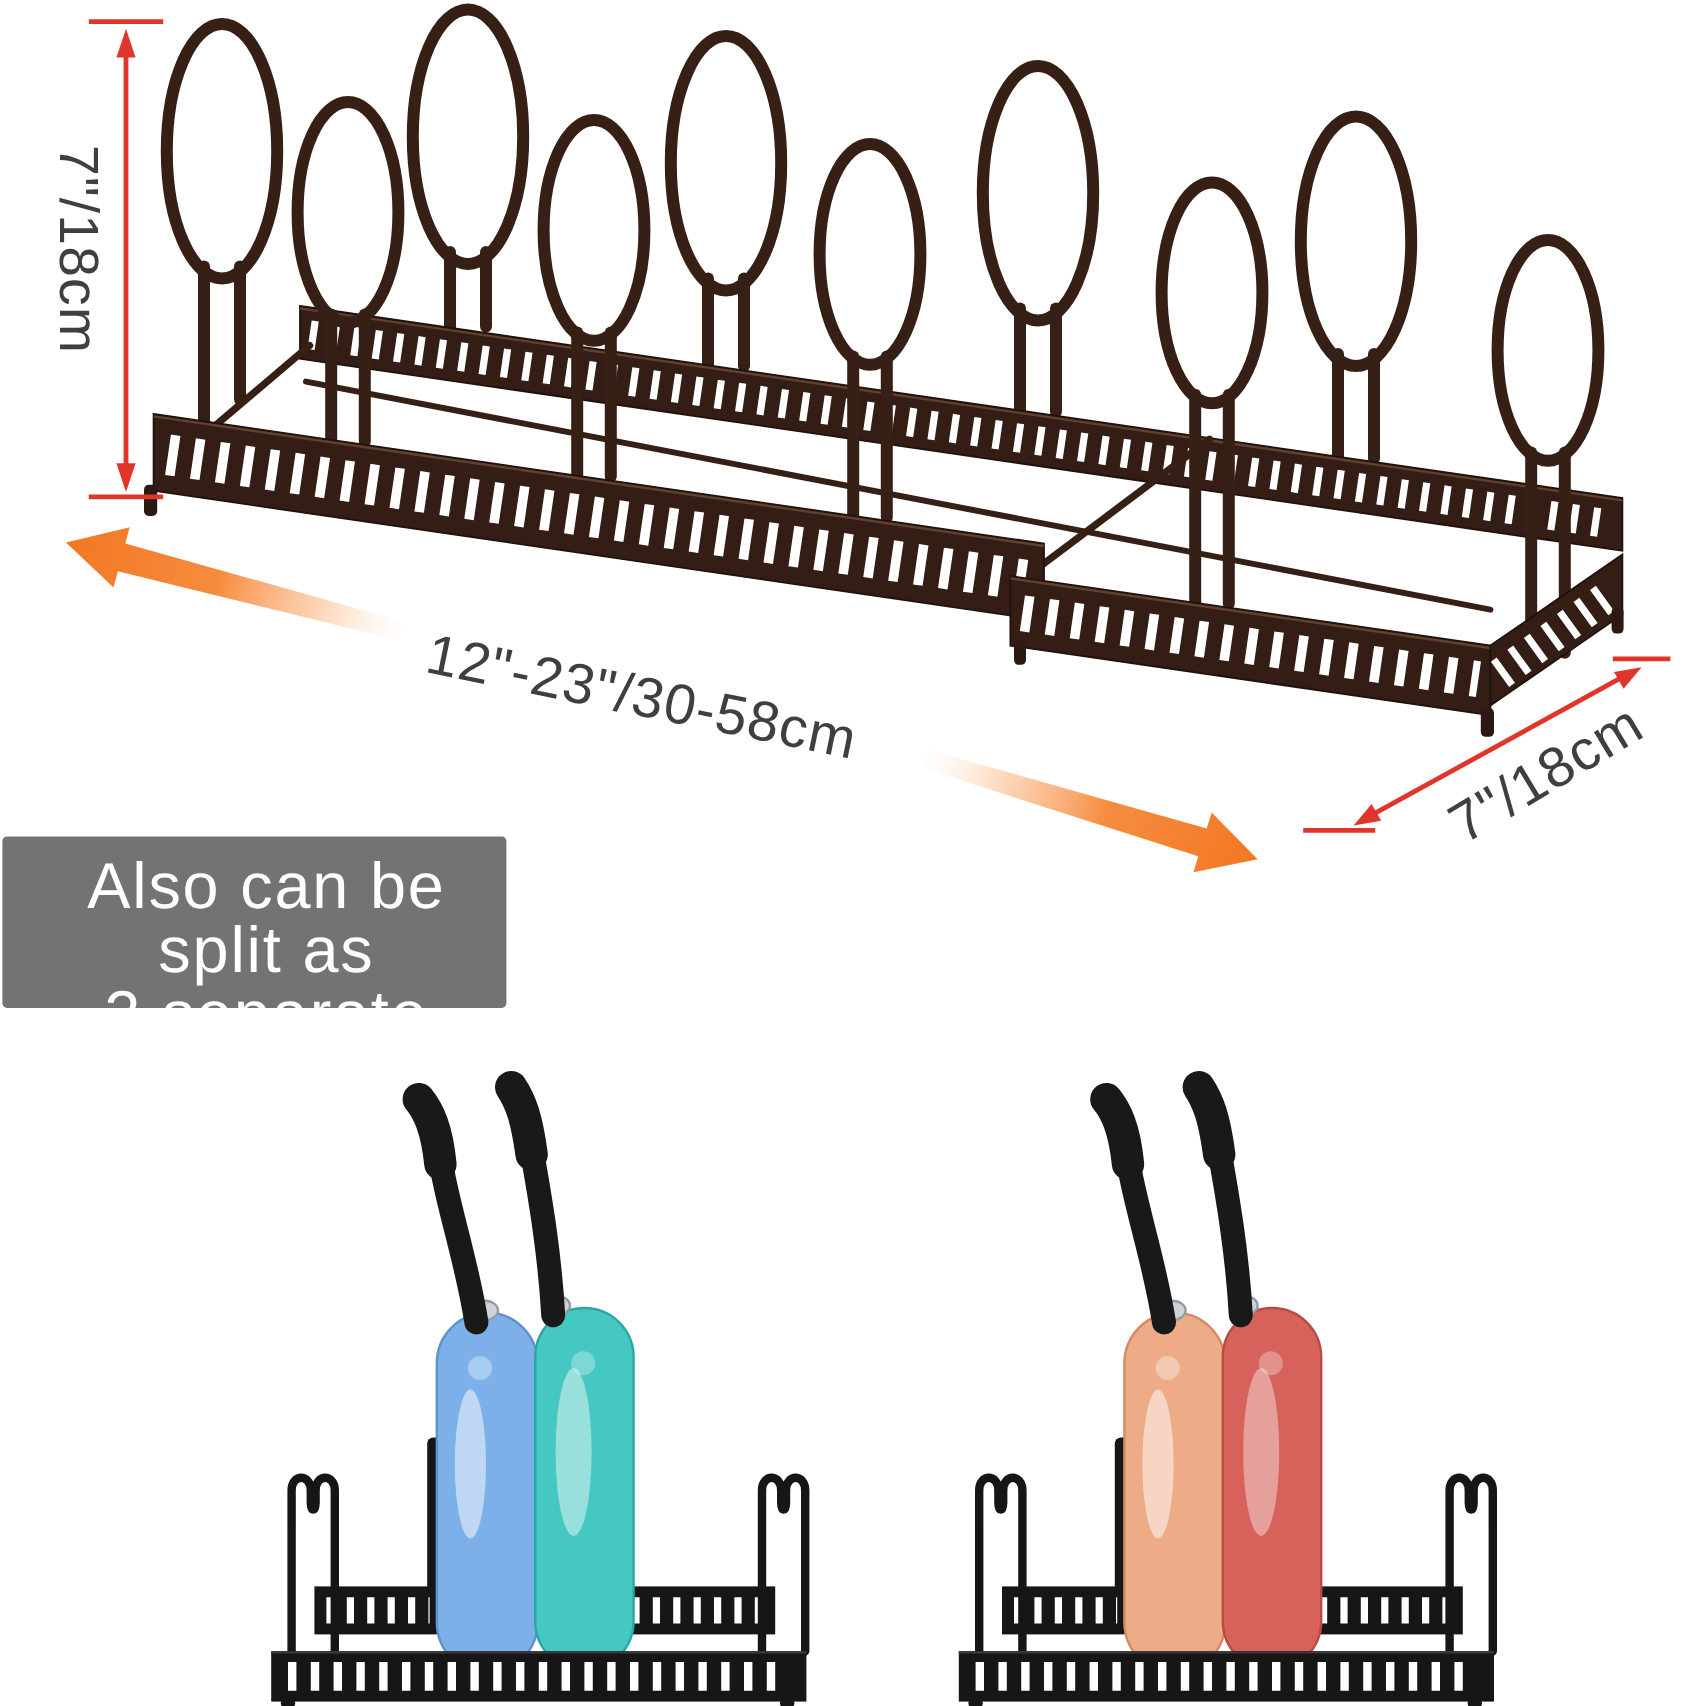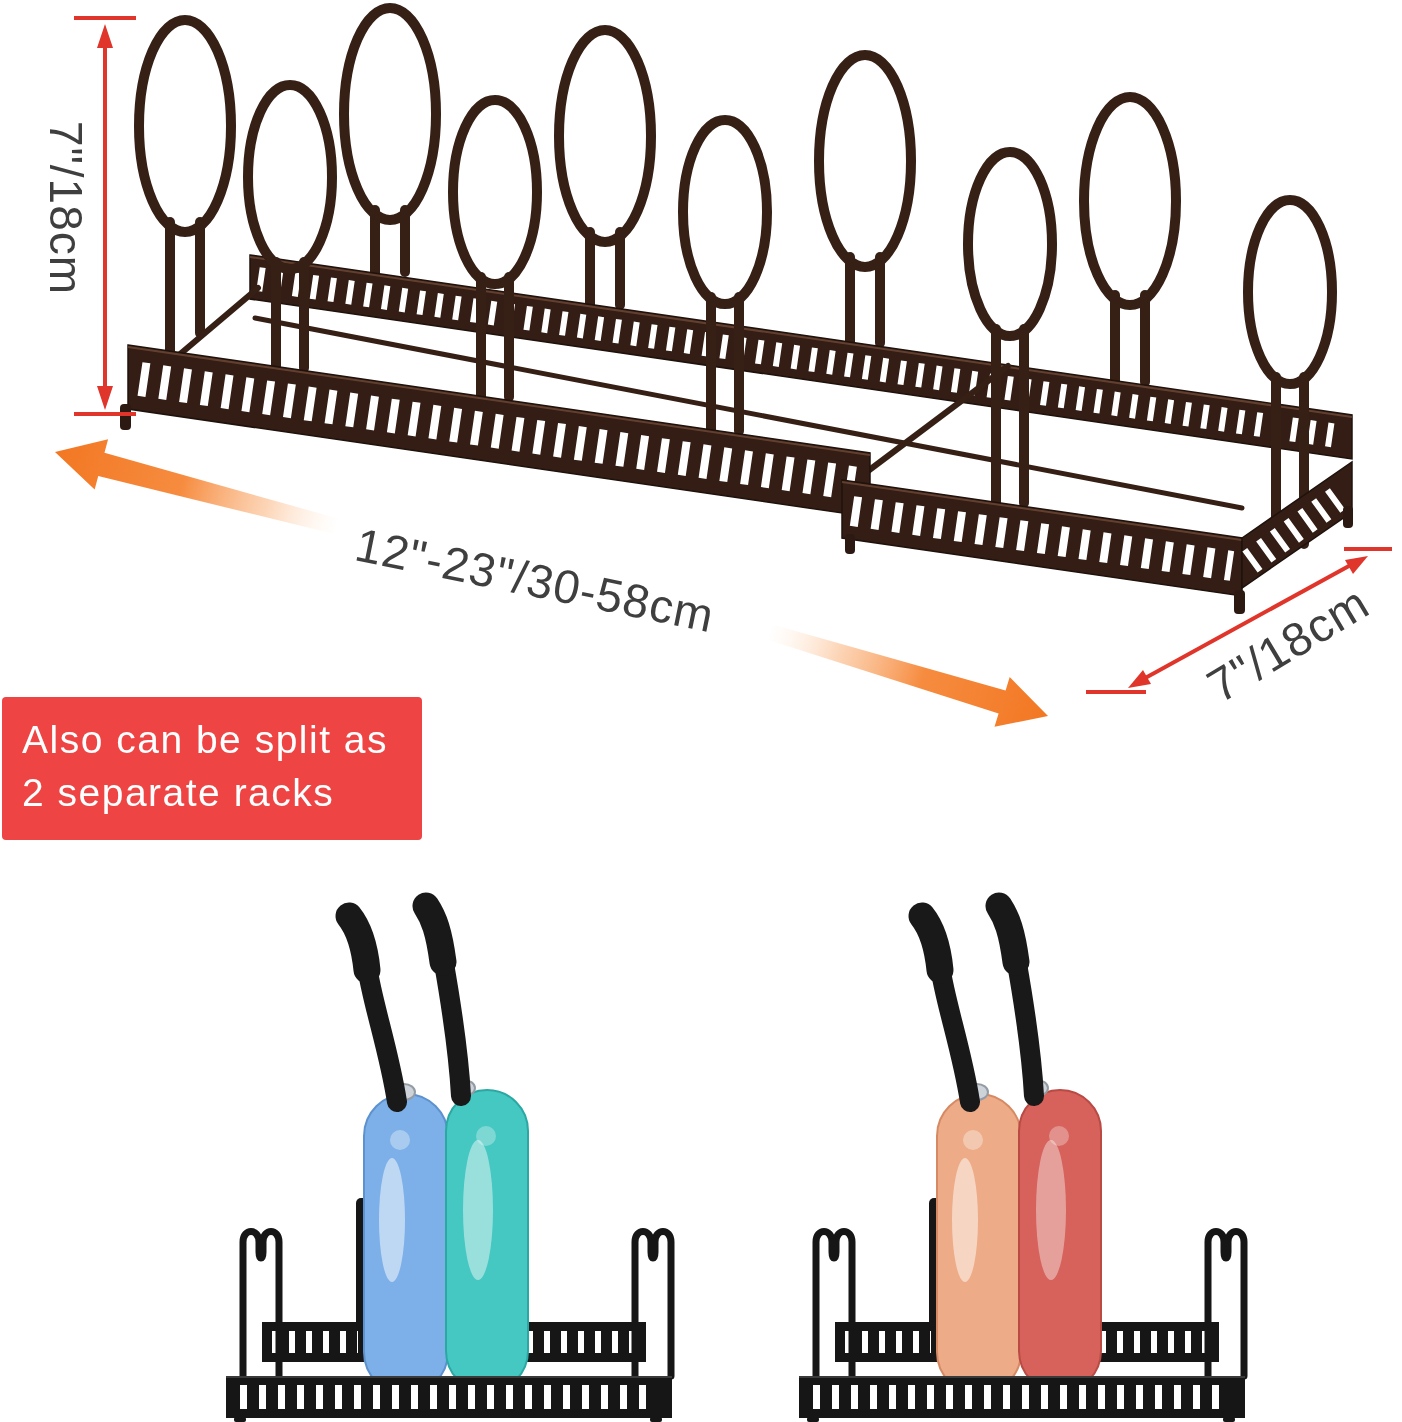--- a/index.html
+++ b/index.html
@@ -5,23 +5,23 @@
   html,body{margin:0;padding:0;background:#ffffff;}
   .canvas{position:relative;width:1402px;height:1422px;background:#ffffff;overflow:hidden;
           font-family:"Liberation Sans",sans-serif;}
   .layer{position:absolute;left:0;}
   .top-rack{top:0;}
   .bottom-racks{top:890px;}
   .dim{position:absolute;color:#3f3f3f;white-space:nowrap;letter-spacing:1px;font-weight:normal;}
   .dim-height{left:66px;top:208px;font-size:46px;transform:translate(-50%,-50%) rotate(90deg);}
   .dim-width{left:535px;top:580px;font-size:47px;transform:translate(-50%,-50%) rotate(11.5deg);}
   .dim-depth{left:1288px;top:644px;font-size:47px;transform:translate(-50%,-50%) rotate(-31deg);}
-  .split-note{position:absolute;left:2px;top:697px;width:420px;height:143px;background:#ef4444;
+  .split-note{position:absolute;left:2px;top:697px;width:420px;height:143px;background:#737373;
               border-radius:4px;color:#ffffff;box-sizing:border-box;padding:16px 0 0 20px;
-              font-size:39px;line-height:53px;letter-spacing:1.5px;}
+              font-size:54px;line-height:53px;letter-spacing:1.5px;text-align:center;}
 </style>
 </head>
 <body>
 
 <div class="canvas">
 
   <svg class="layer top-rack" width="1402" height="890" viewBox="0 0 1402 890">
     <defs>
       <linearGradient id="fadeArrow" x1="0" y1="0" x2="1" y2="0">
         <stop offset="0" stop-color="#f2731c" stop-opacity="0.97"></stop>

